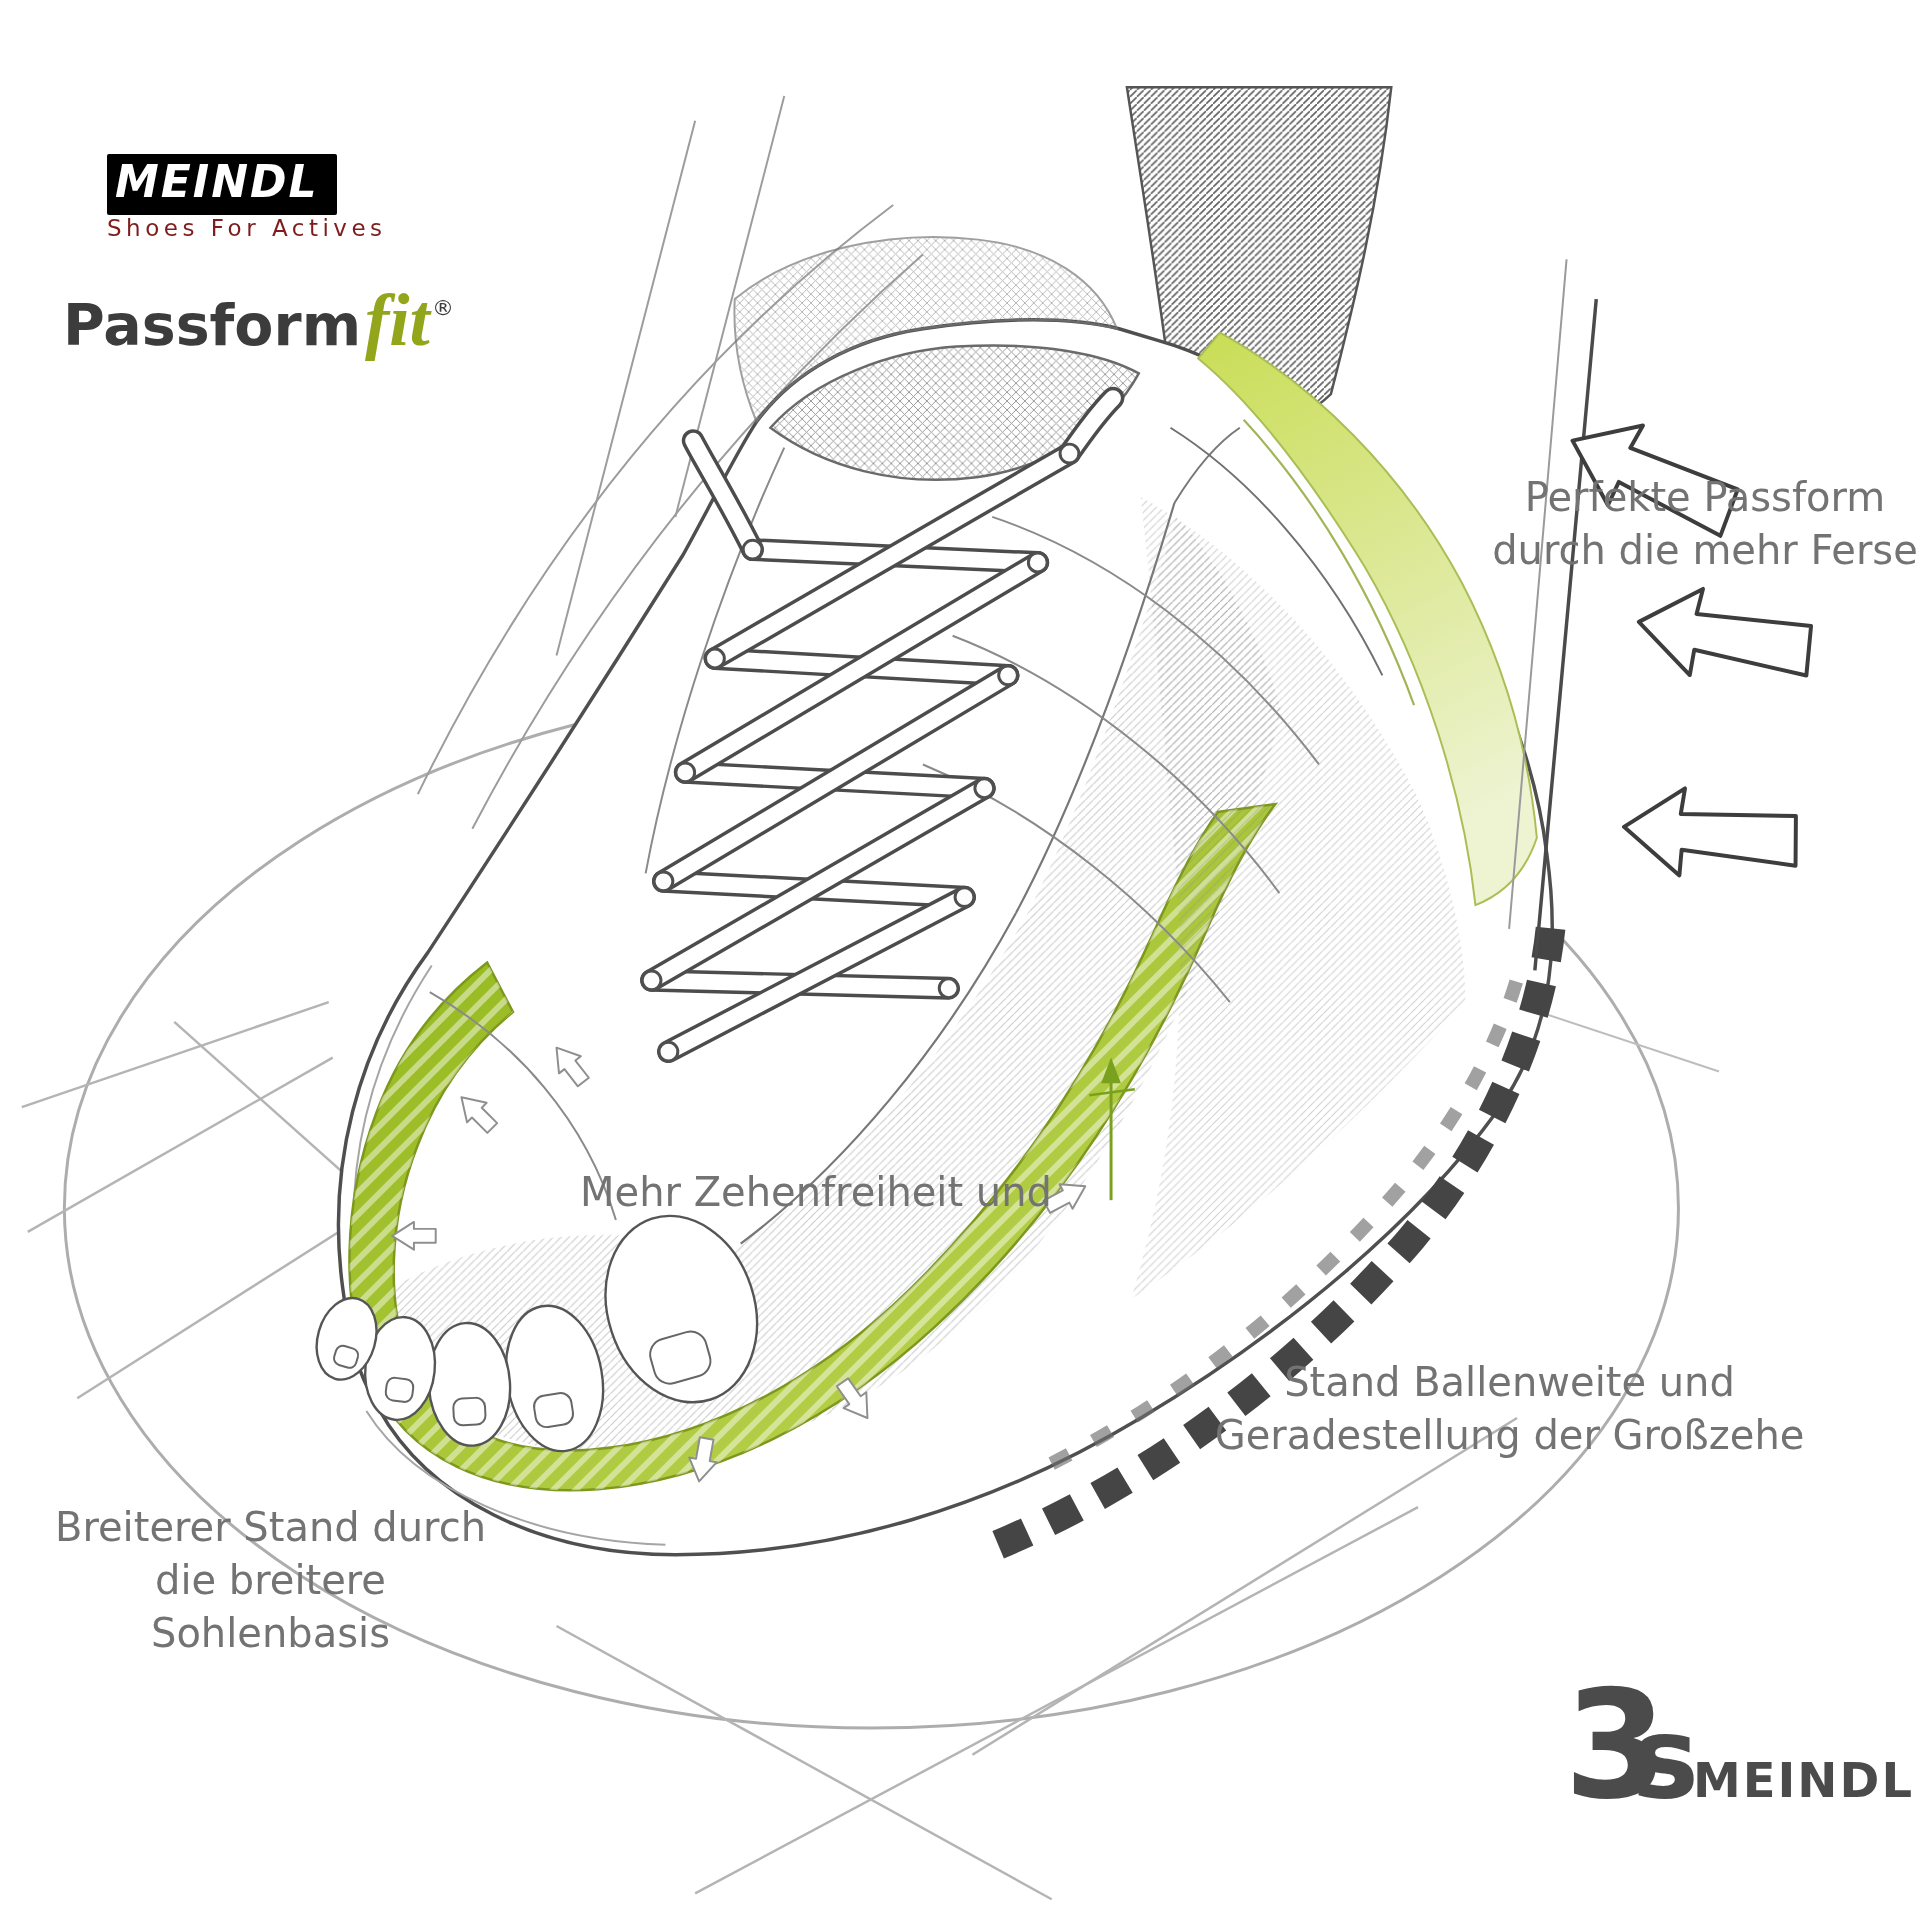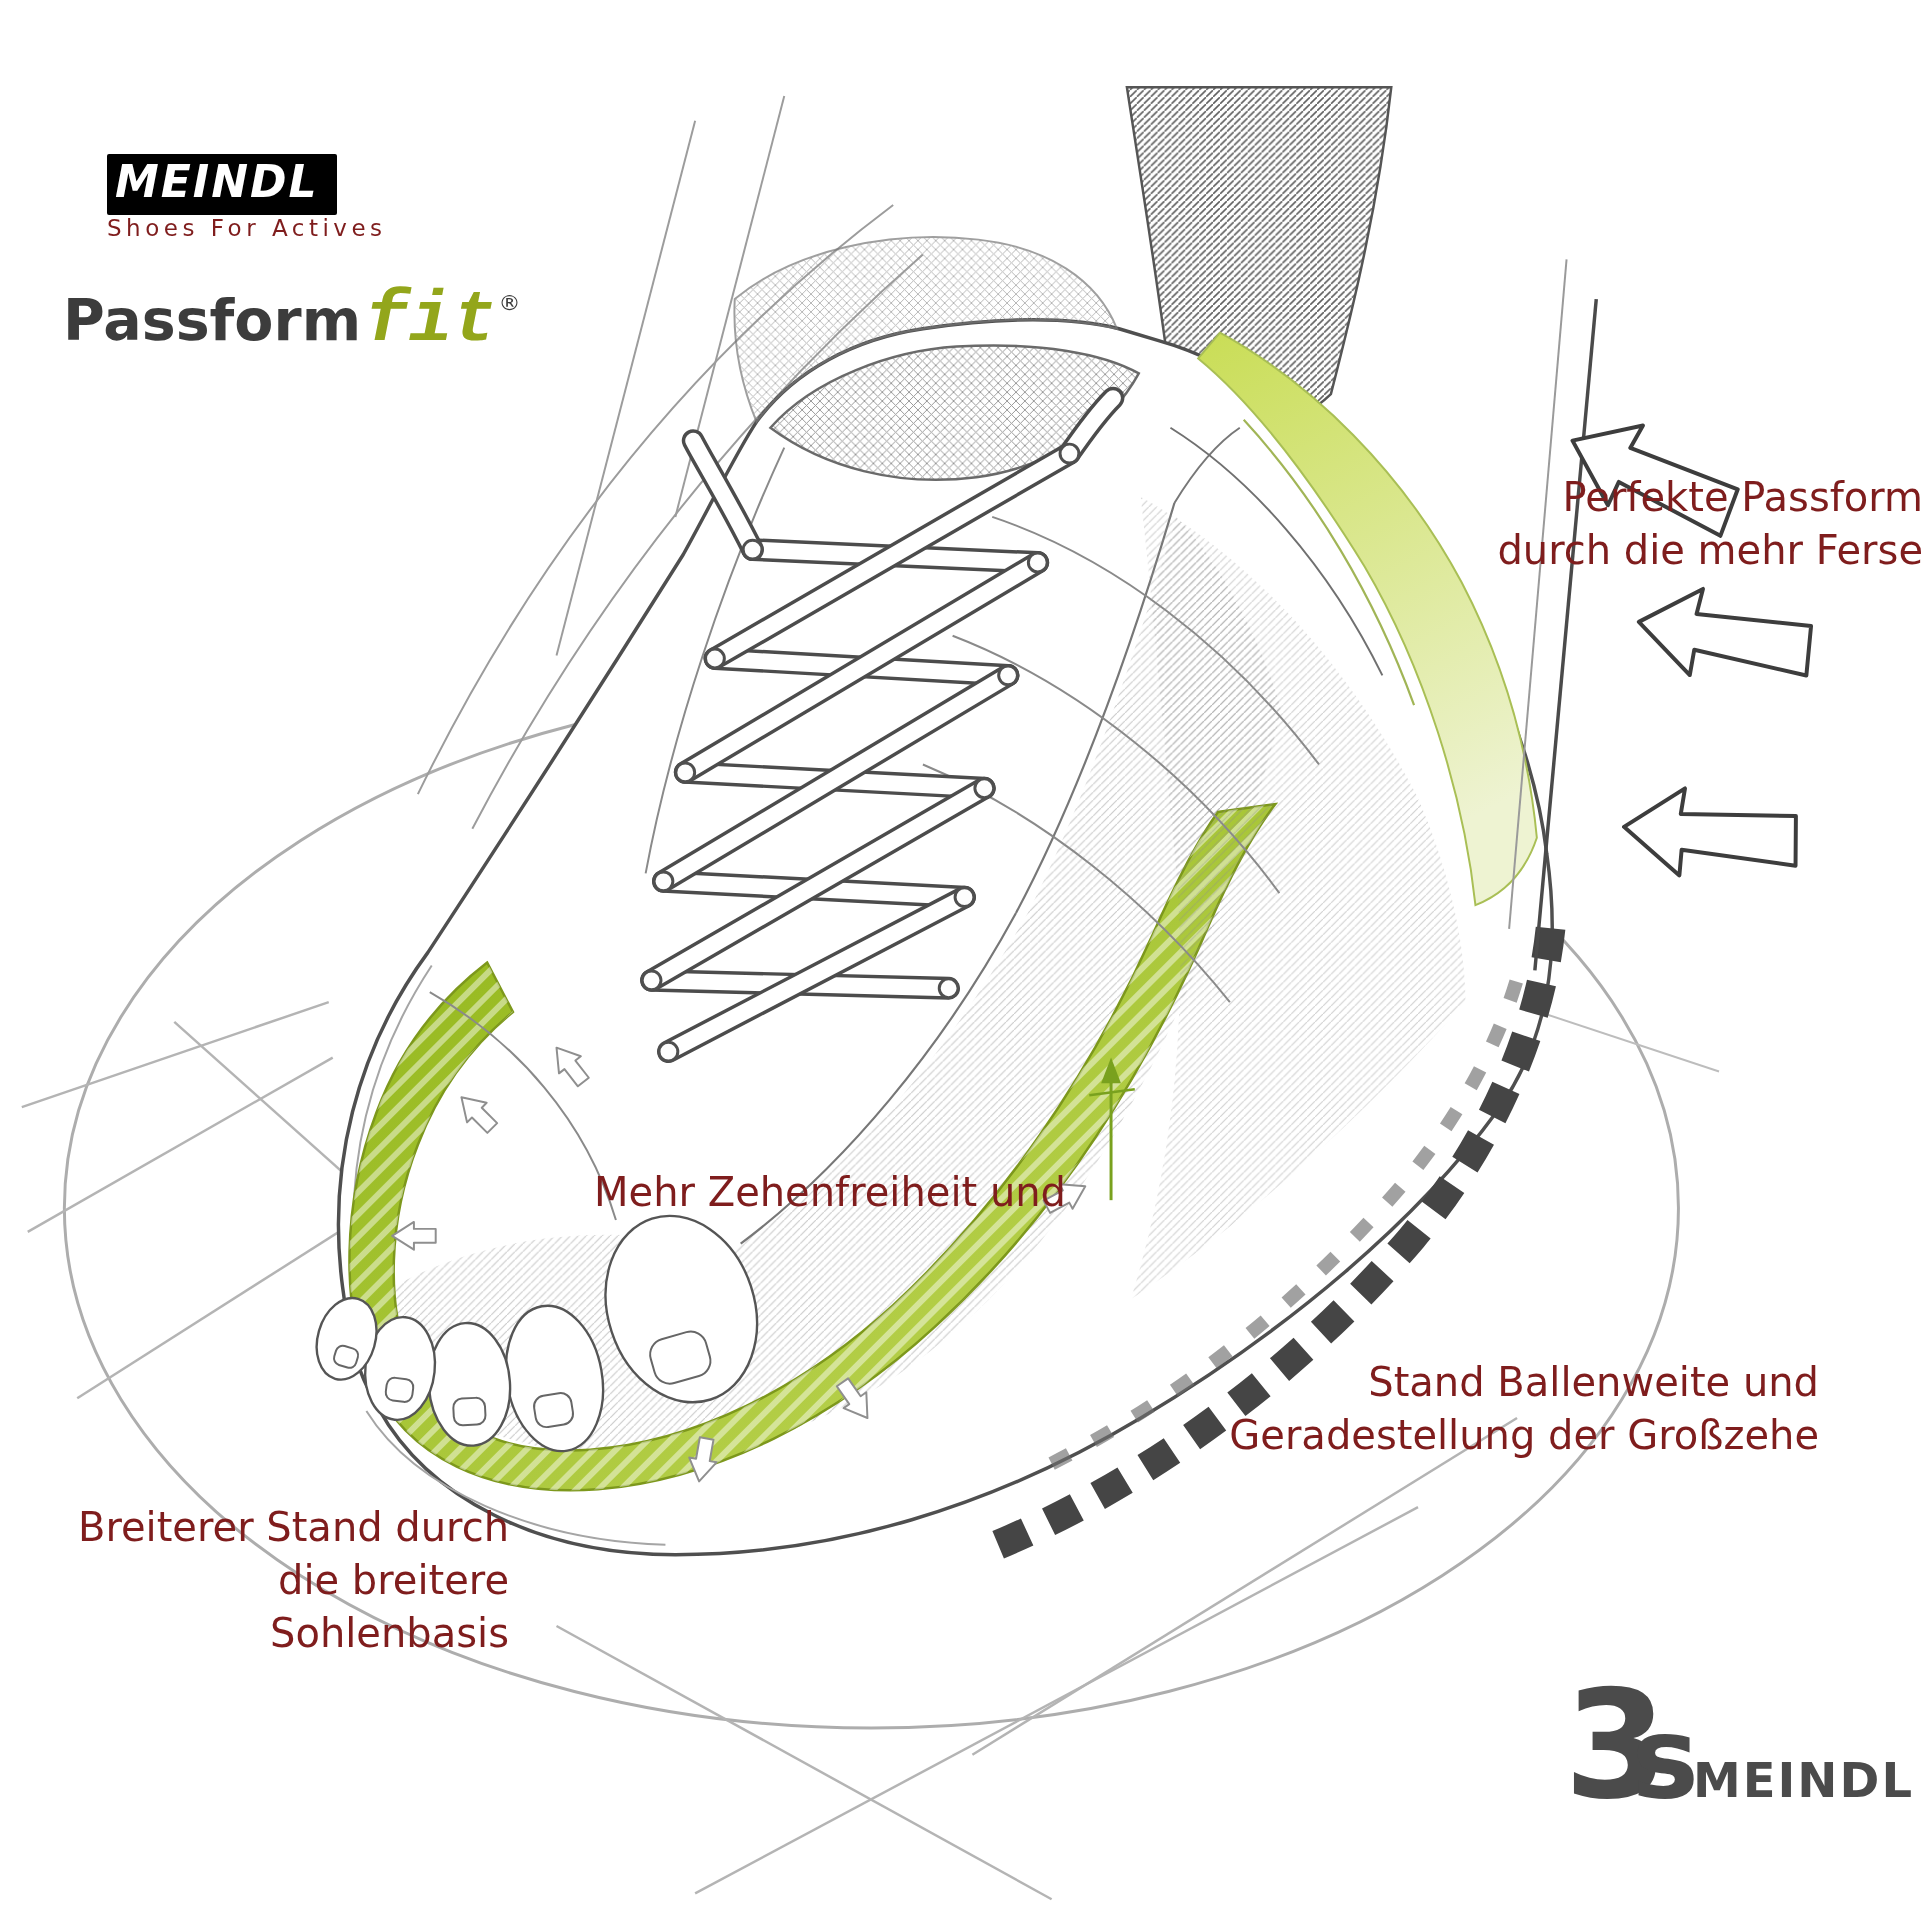--- a/index.html
+++ b/index.html
@@ -14,29 +14,29 @@
   .meindl-box {
     display:inline-block; background:#000000; color:#ffffff;
     font-style:italic; font-weight:800; font-size:44px; letter-spacing:2px;
     padding:2px 18px 8px 8px; border-radius:2px;
   }
   .meindl-tagline { color:#7f1d1d; font-size:23px; letter-spacing:4.5px; }
 
   .comfortfit { position:absolute; left:63px; top:279px; white-space:nowrap; }
   .comfort { font-size:57px; font-weight:700; color:#3c3c3c; }
   .fit {
-    font-family:Liberation Mono, monospace; font-style:italic; font-weight:700;
+    font-family:Liberation Serif, serif; font-style:italic; font-weight:700;
     font-size:73px; color:#93a61b; margin-left:4px;
   }
   .reg { font-size:22px; color:#3c3c3c; vertical-align:30px; margin-left:2px; }
 
   
   .annotation {
-    position:absolute; text-align:right; font-size:40px; line-height:1.32;
-    color:#7f1d1d;
+    position:absolute; text-align:center; font-size:40px; line-height:1.32;
+    color:#737373;
   }
   .ann-heel { left:1487px; top:471px;  width:436px; }
   .ann-toe  { left:566px;  top:1166px; width:500px; }
   .ann-ball { left:1200px; top:1356px; width:619px; }
   .ann-sole { left:32px;   top:1501px; width:477px; }
 
   
   .sports { position:absolute; left:1564px; top:1671px; display:flex; align-items:baseline; color:#4b4b4b; }
   .sports .three { font-size:149px; font-weight:800; line-height:1; }
   .sports .ess   { font-size:113px; font-weight:800; line-height:1; margin-left:-36px; }

